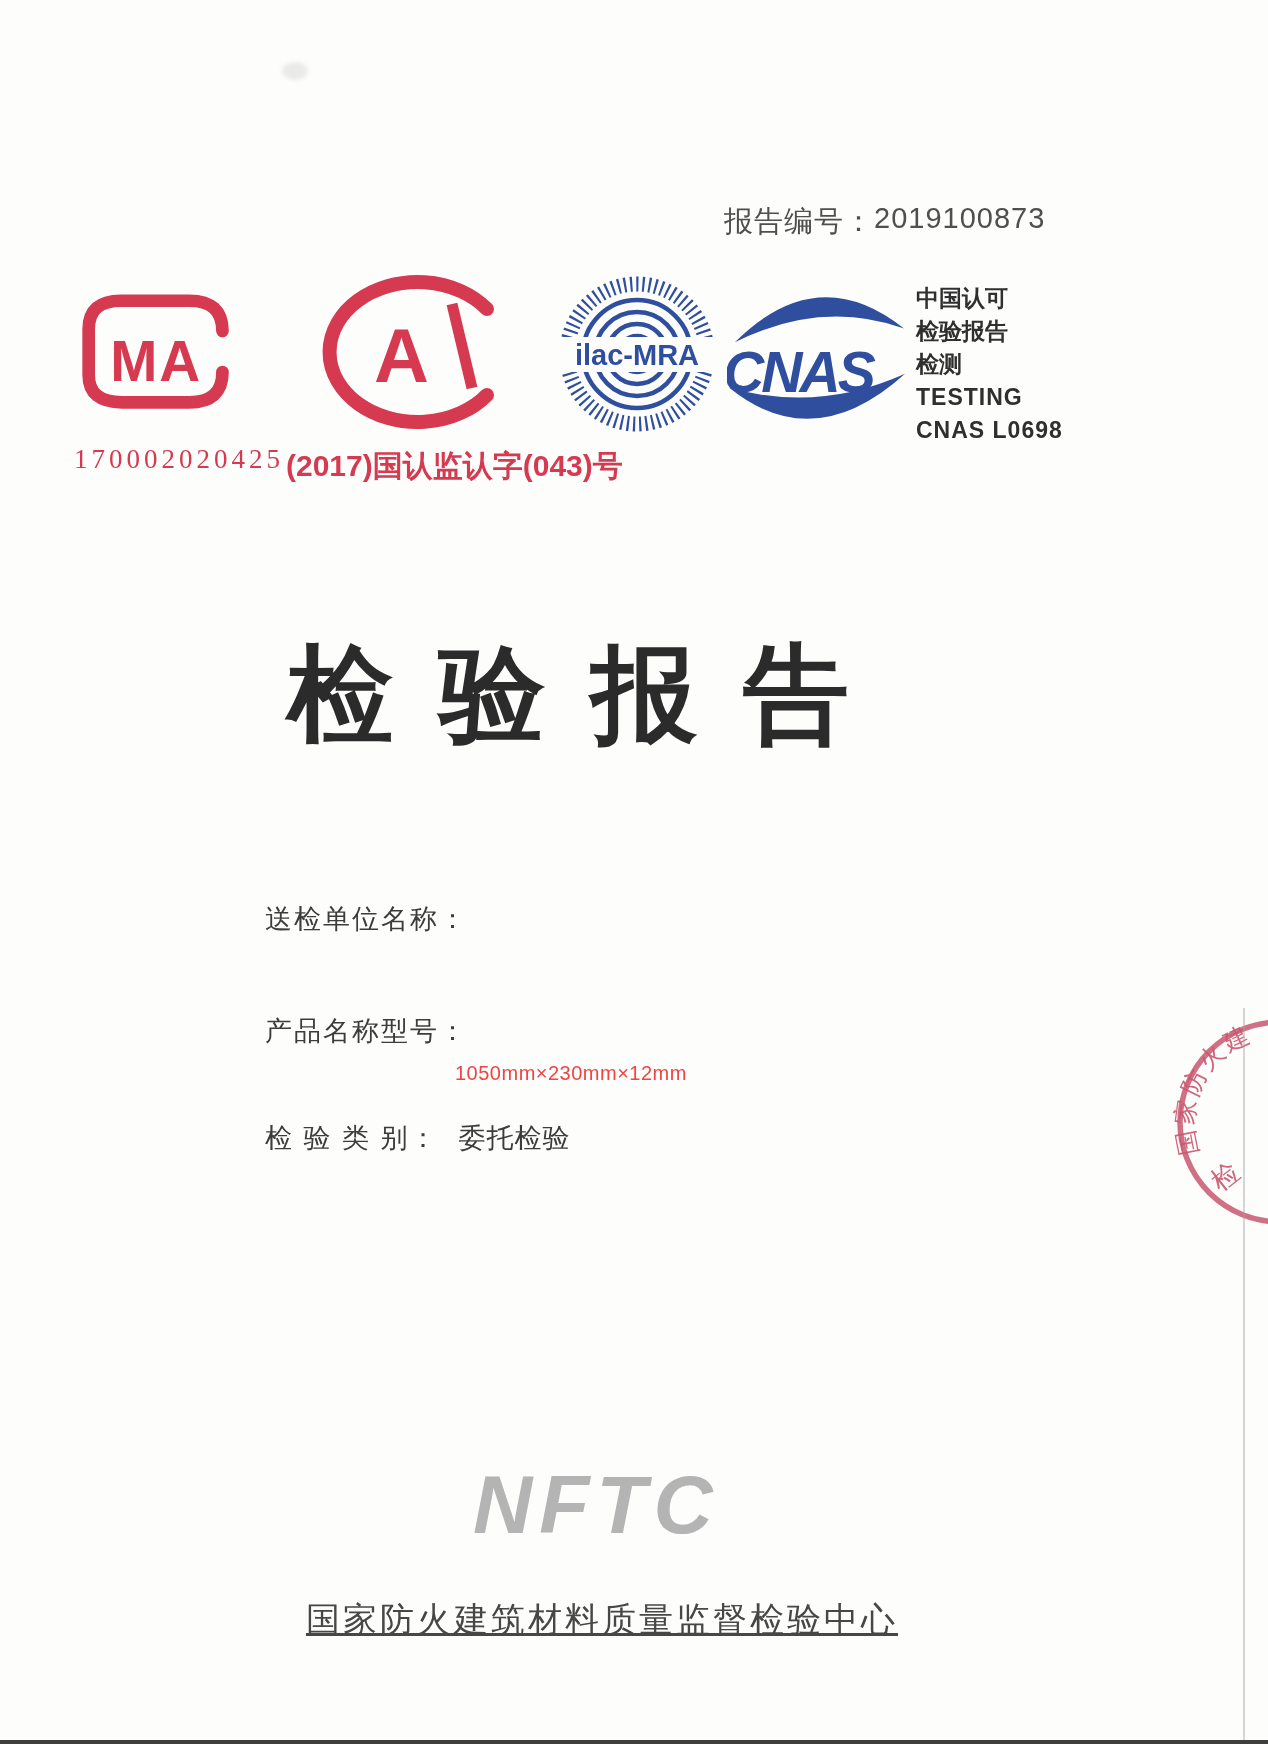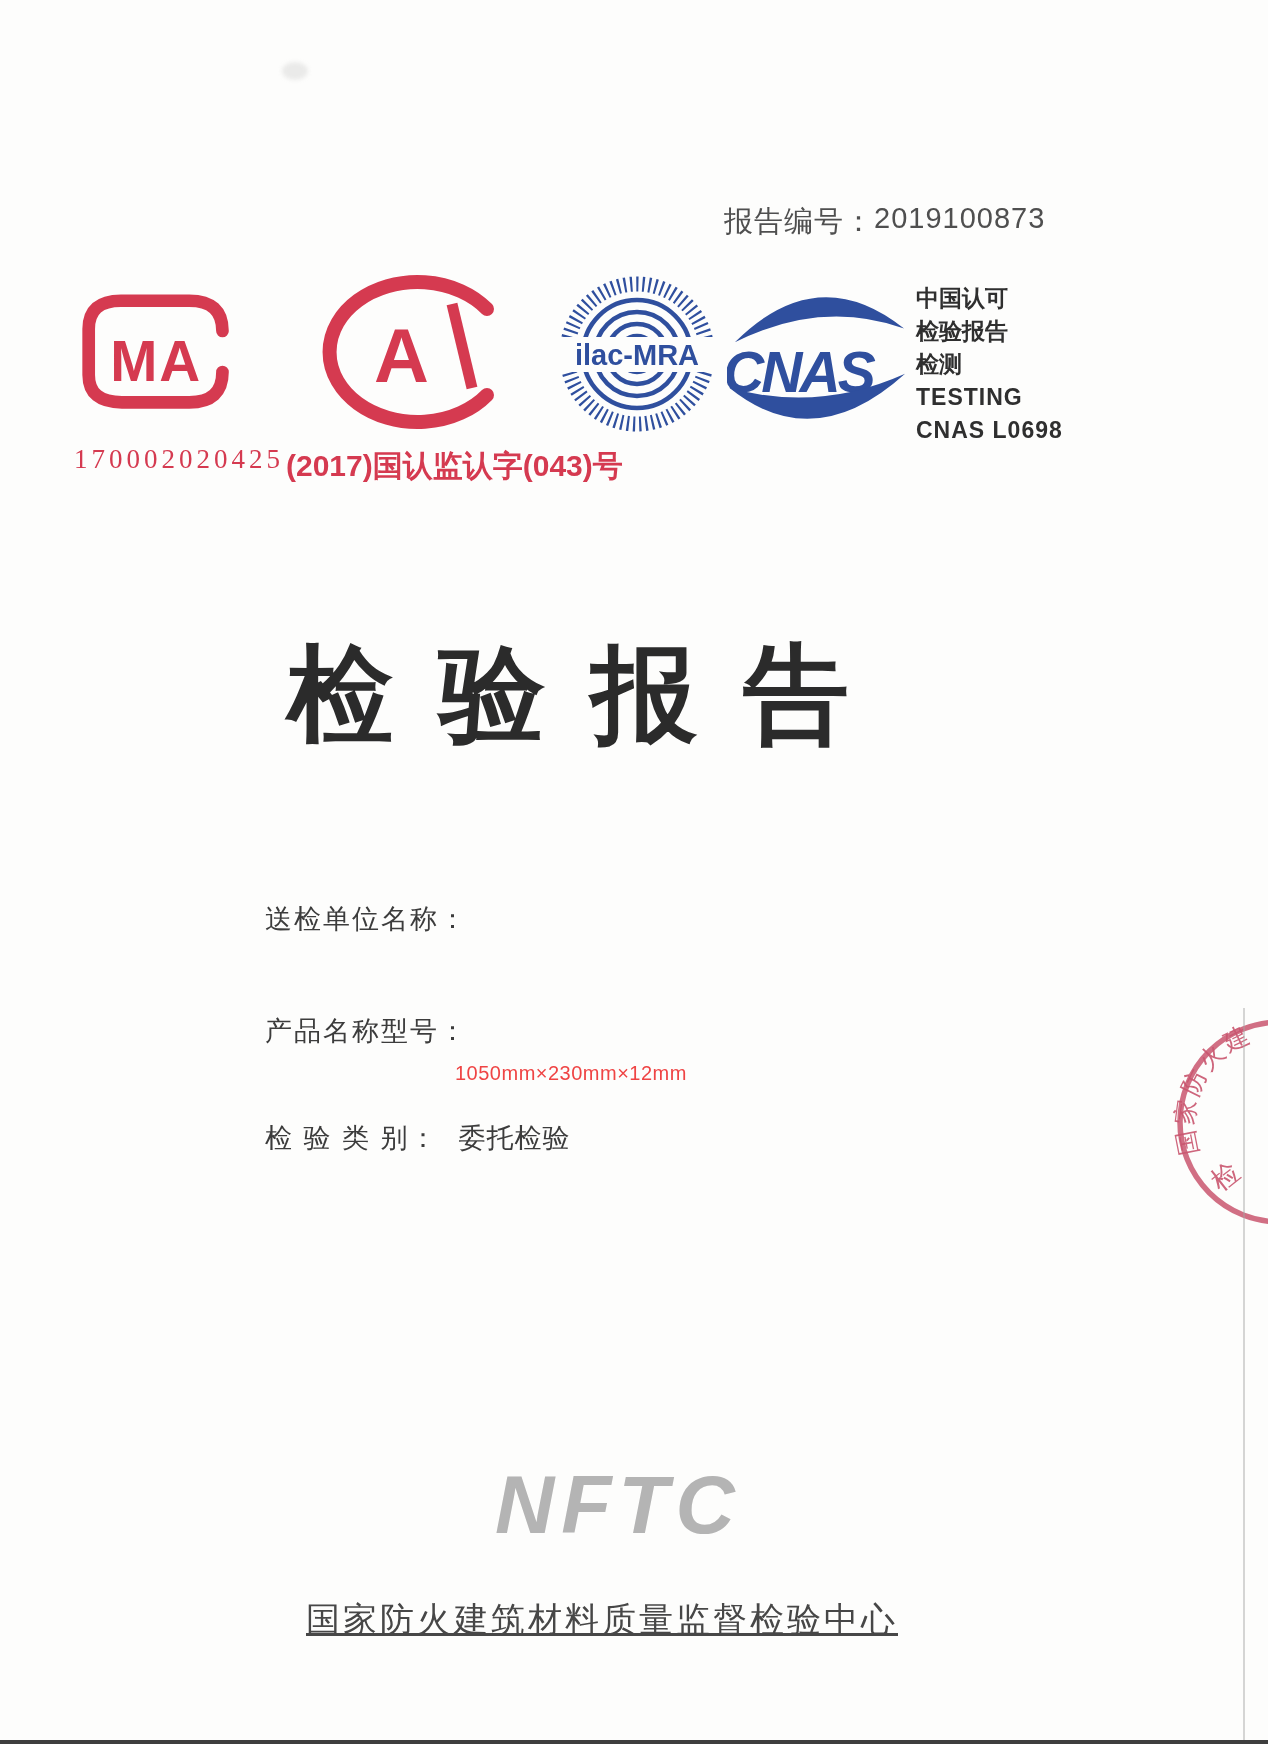--- a/index.html
+++ b/index.html
@@ -47,21 +47,21 @@
   .row-client   { left: 265px; top: 901px; }
   .row-product  { left: 265px; top: 1013px; }
   .spec-line    { left: 455px; top: 1062px; font-size: 20px; color: #ef4444; letter-spacing: 0.5px; }
   .row-category { left: 265px; top: 1120px; }
 
   
   .stamp { left: 1150px; top: 1000px; }
 
   
   .watermark {
-    left: 495px; top: 1458px;
+    left: 473px; top: 1458px;
     font-size: 82px; font-weight: bold; font-style: italic;
     color: #b4b4b4; letter-spacing: 7px;
   }
 
   
   .footer {
     left: 0; width: 1204px; top: 1597px; text-align: center;
     font-size: 34px; color: #474747; letter-spacing: 3px; text-decoration: underline;
   }
 

